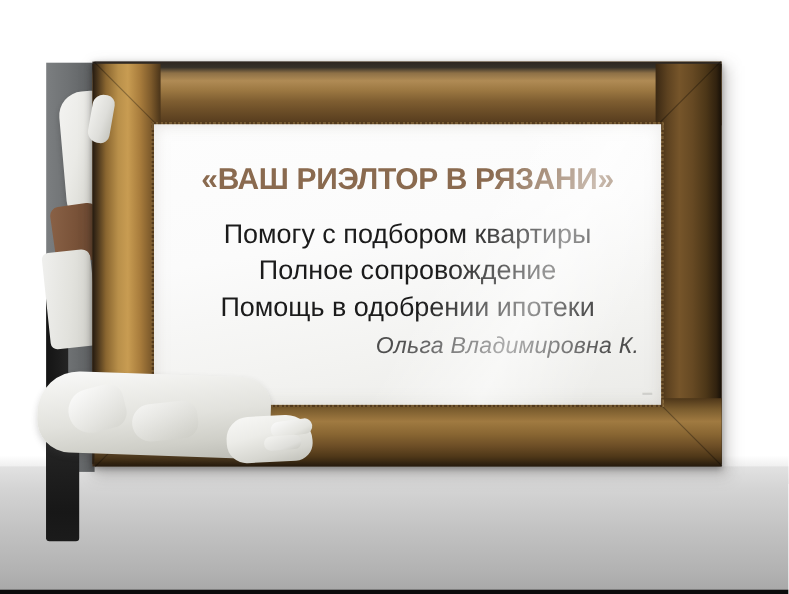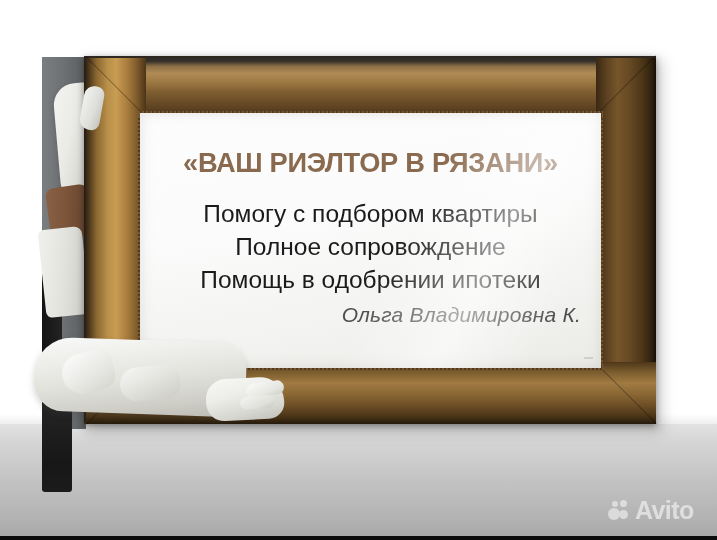--- a/index.html
+++ b/index.html
@@ -417,23 +417,14 @@
     <div class="sign-sheen"></div>
   </div>
 
   <div class="arm-lower"></div>
   <div class="arm-fold-1"></div>
   <div class="arm-fold-2"></div>
   <div class="hand-lower"></div>
   <div class="finger-a"></div>
   <div class="finger-b"></div>
 
-  <div class="avito">
-    <div class="avito-mark">
-      <span class="avito-dot avito-dot-1"></span>
-      <span class="avito-dot avito-dot-2"></span>
-      <span class="avito-dot avito-dot-3"></span>
-      <span class="avito-dot avito-dot-4"></span>
-    </div>
-    <div class="avito-word">Avito</div>
-  </div>
 
 </div>
 
 </body></html>

